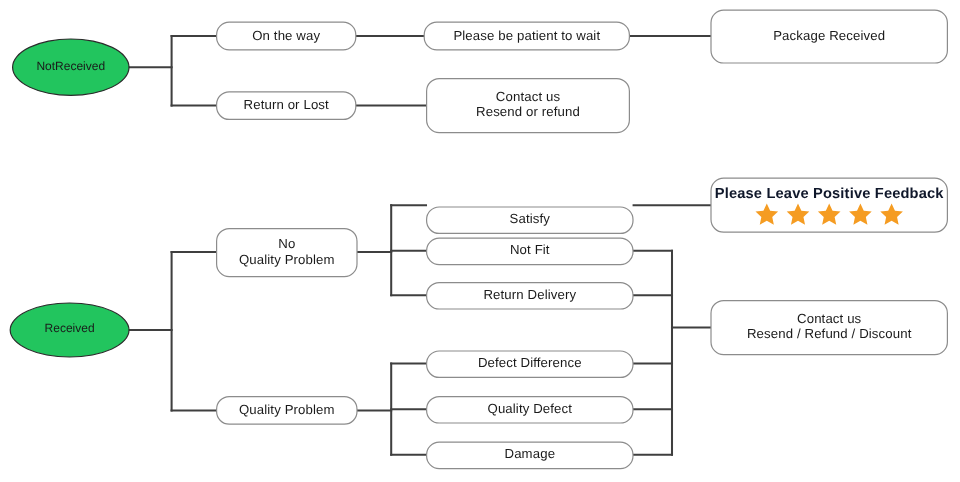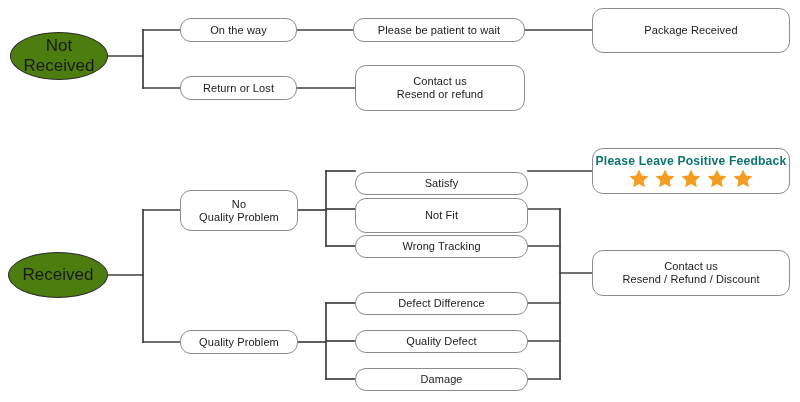--- a/index.html
+++ b/index.html
@@ -35,49 +35,49 @@
     font-size: 11px;
     line-height: 1.18;
     letter-spacing: 0.1px;
     z-index: 2;
   }
   .node .ln { display: block; white-space: nowrap; }
   .ellipse {
     position: absolute;
     box-sizing: border-box;
     display: flex;
-    flex-direction: column;
+    flex-direction: row;
     align-items: center;
     justify-content: center;
     text-align: center;
     color: #1a1a1a;
-    background: #4d7c0f;
+    background: #22c55e;
     border: 1.3px solid #2b2b2b;
     border-radius: 50%;
-    font-size: 17px;
+    font-size: 10px;
     line-height: 1.2;
     z-index: 2;
   }
   .ellipse .ln { display: block; white-space: nowrap; }
   .feedback {
     position: absolute;
     box-sizing: border-box;
     display: flex;
     flex-direction: column;
     align-items: center;
     justify-content: center;
     background: #ffffff;
     border: 1.3px solid #8c8c8c;
     border-radius: 11px;
     z-index: 2;
   }
   .feedback-title {
     font-size: 12.2px;
     font-weight: bold;
-    color: #0f766e;
+    color: #0f172a;
     letter-spacing: 0.15px;
     white-space: nowrap;
     margin-bottom: 1px;
   }
   .stars { display: flex; gap: 6px; align-items: center; }
   .star { display: block; }
 </style>
 </head>
 <body>
 
@@ -168,26 +168,26 @@
   </div>
 
   <div class="node" style="left:180px; top:330px; width:118px; height:24px;">
     <span class="ln">Quality Problem</span>
   </div>
 
   <div class="node" style="left:355px; top:172px; width:173px; height:23px;">
     <span class="ln">Satisfy</span>
   </div>
 
-  <div class="node" style="left:355px; top:198px; width:173px; height:35px;">
+  <div class="node" style="left:355px; top:198px; width:173px; height:23px;">
     <span class="ln">Not Fit</span>
   </div>
 
   <div class="node" style="left:355px; top:235px; width:173px; height:23px;">
-    <span class="ln">Wrong Tracking</span>
+    <span class="ln">Return Delivery</span>
   </div>
 
   <div class="node" style="left:355px; top:292px; width:173px; height:23px;">
     <span class="ln">Defect Difference</span>
   </div>
 
   <div class="node" style="left:355px; top:330px; width:173px; height:23px;">
     <span class="ln">Quality Defect</span>
   </div>
 

